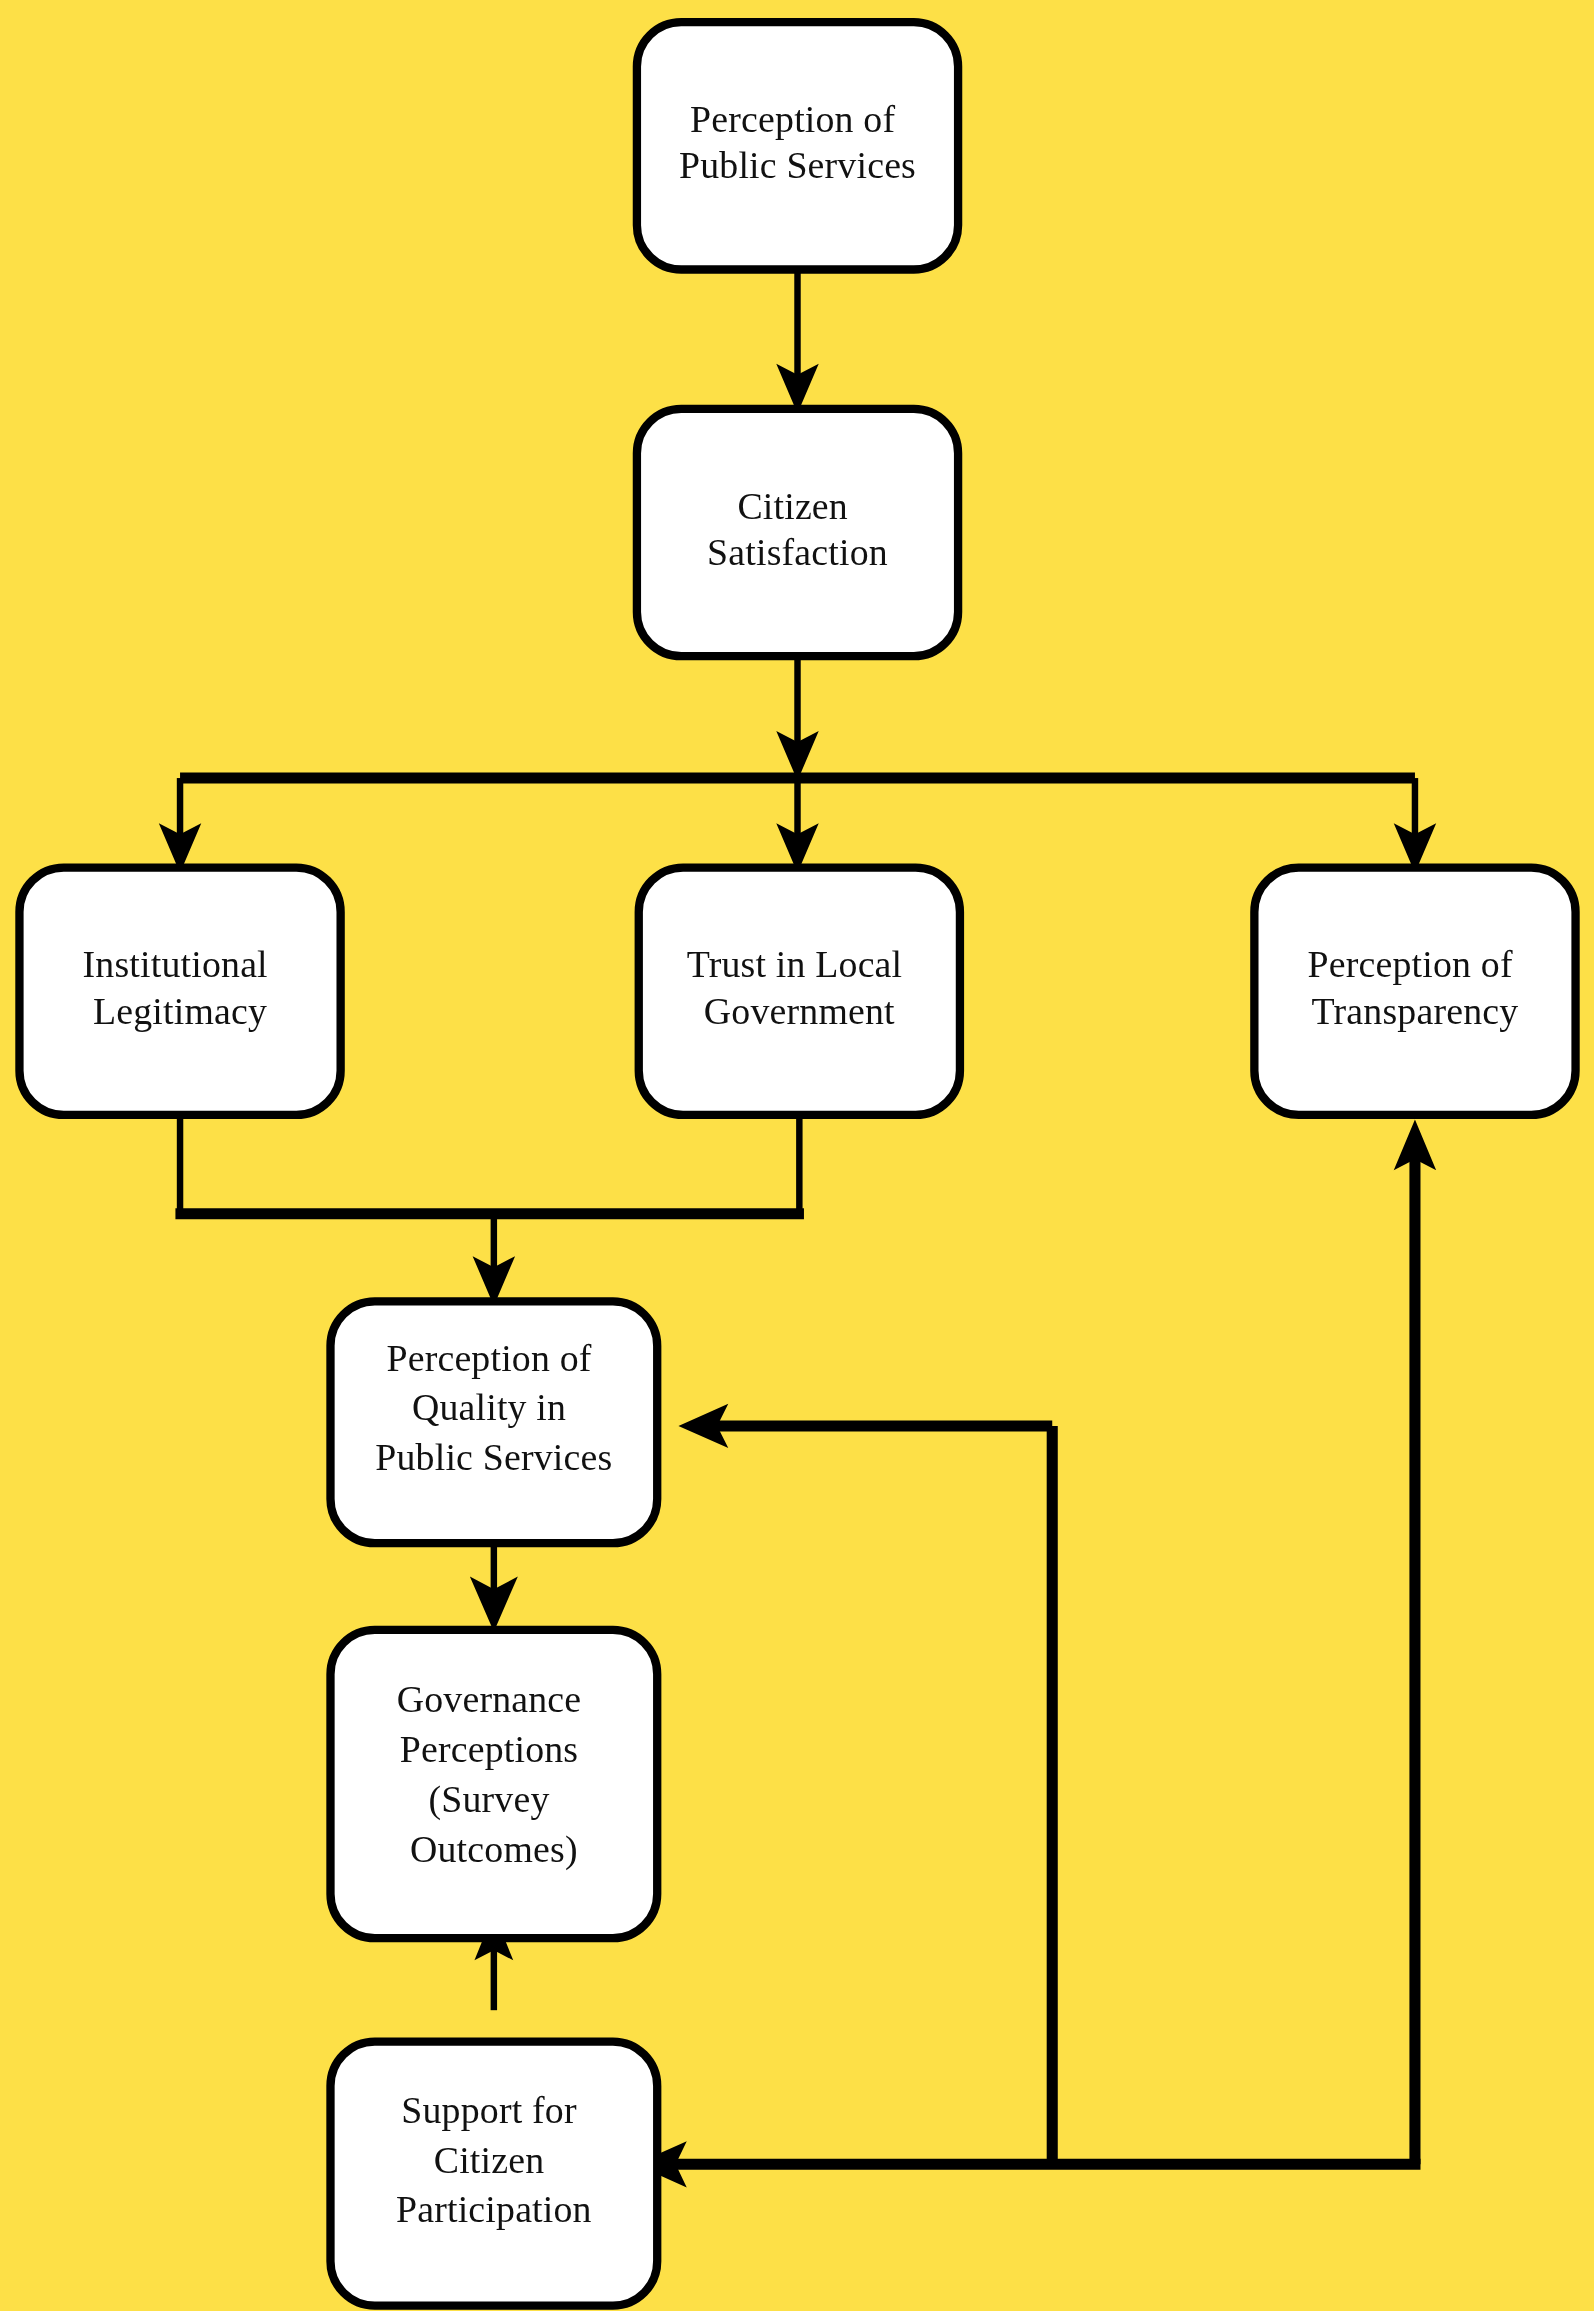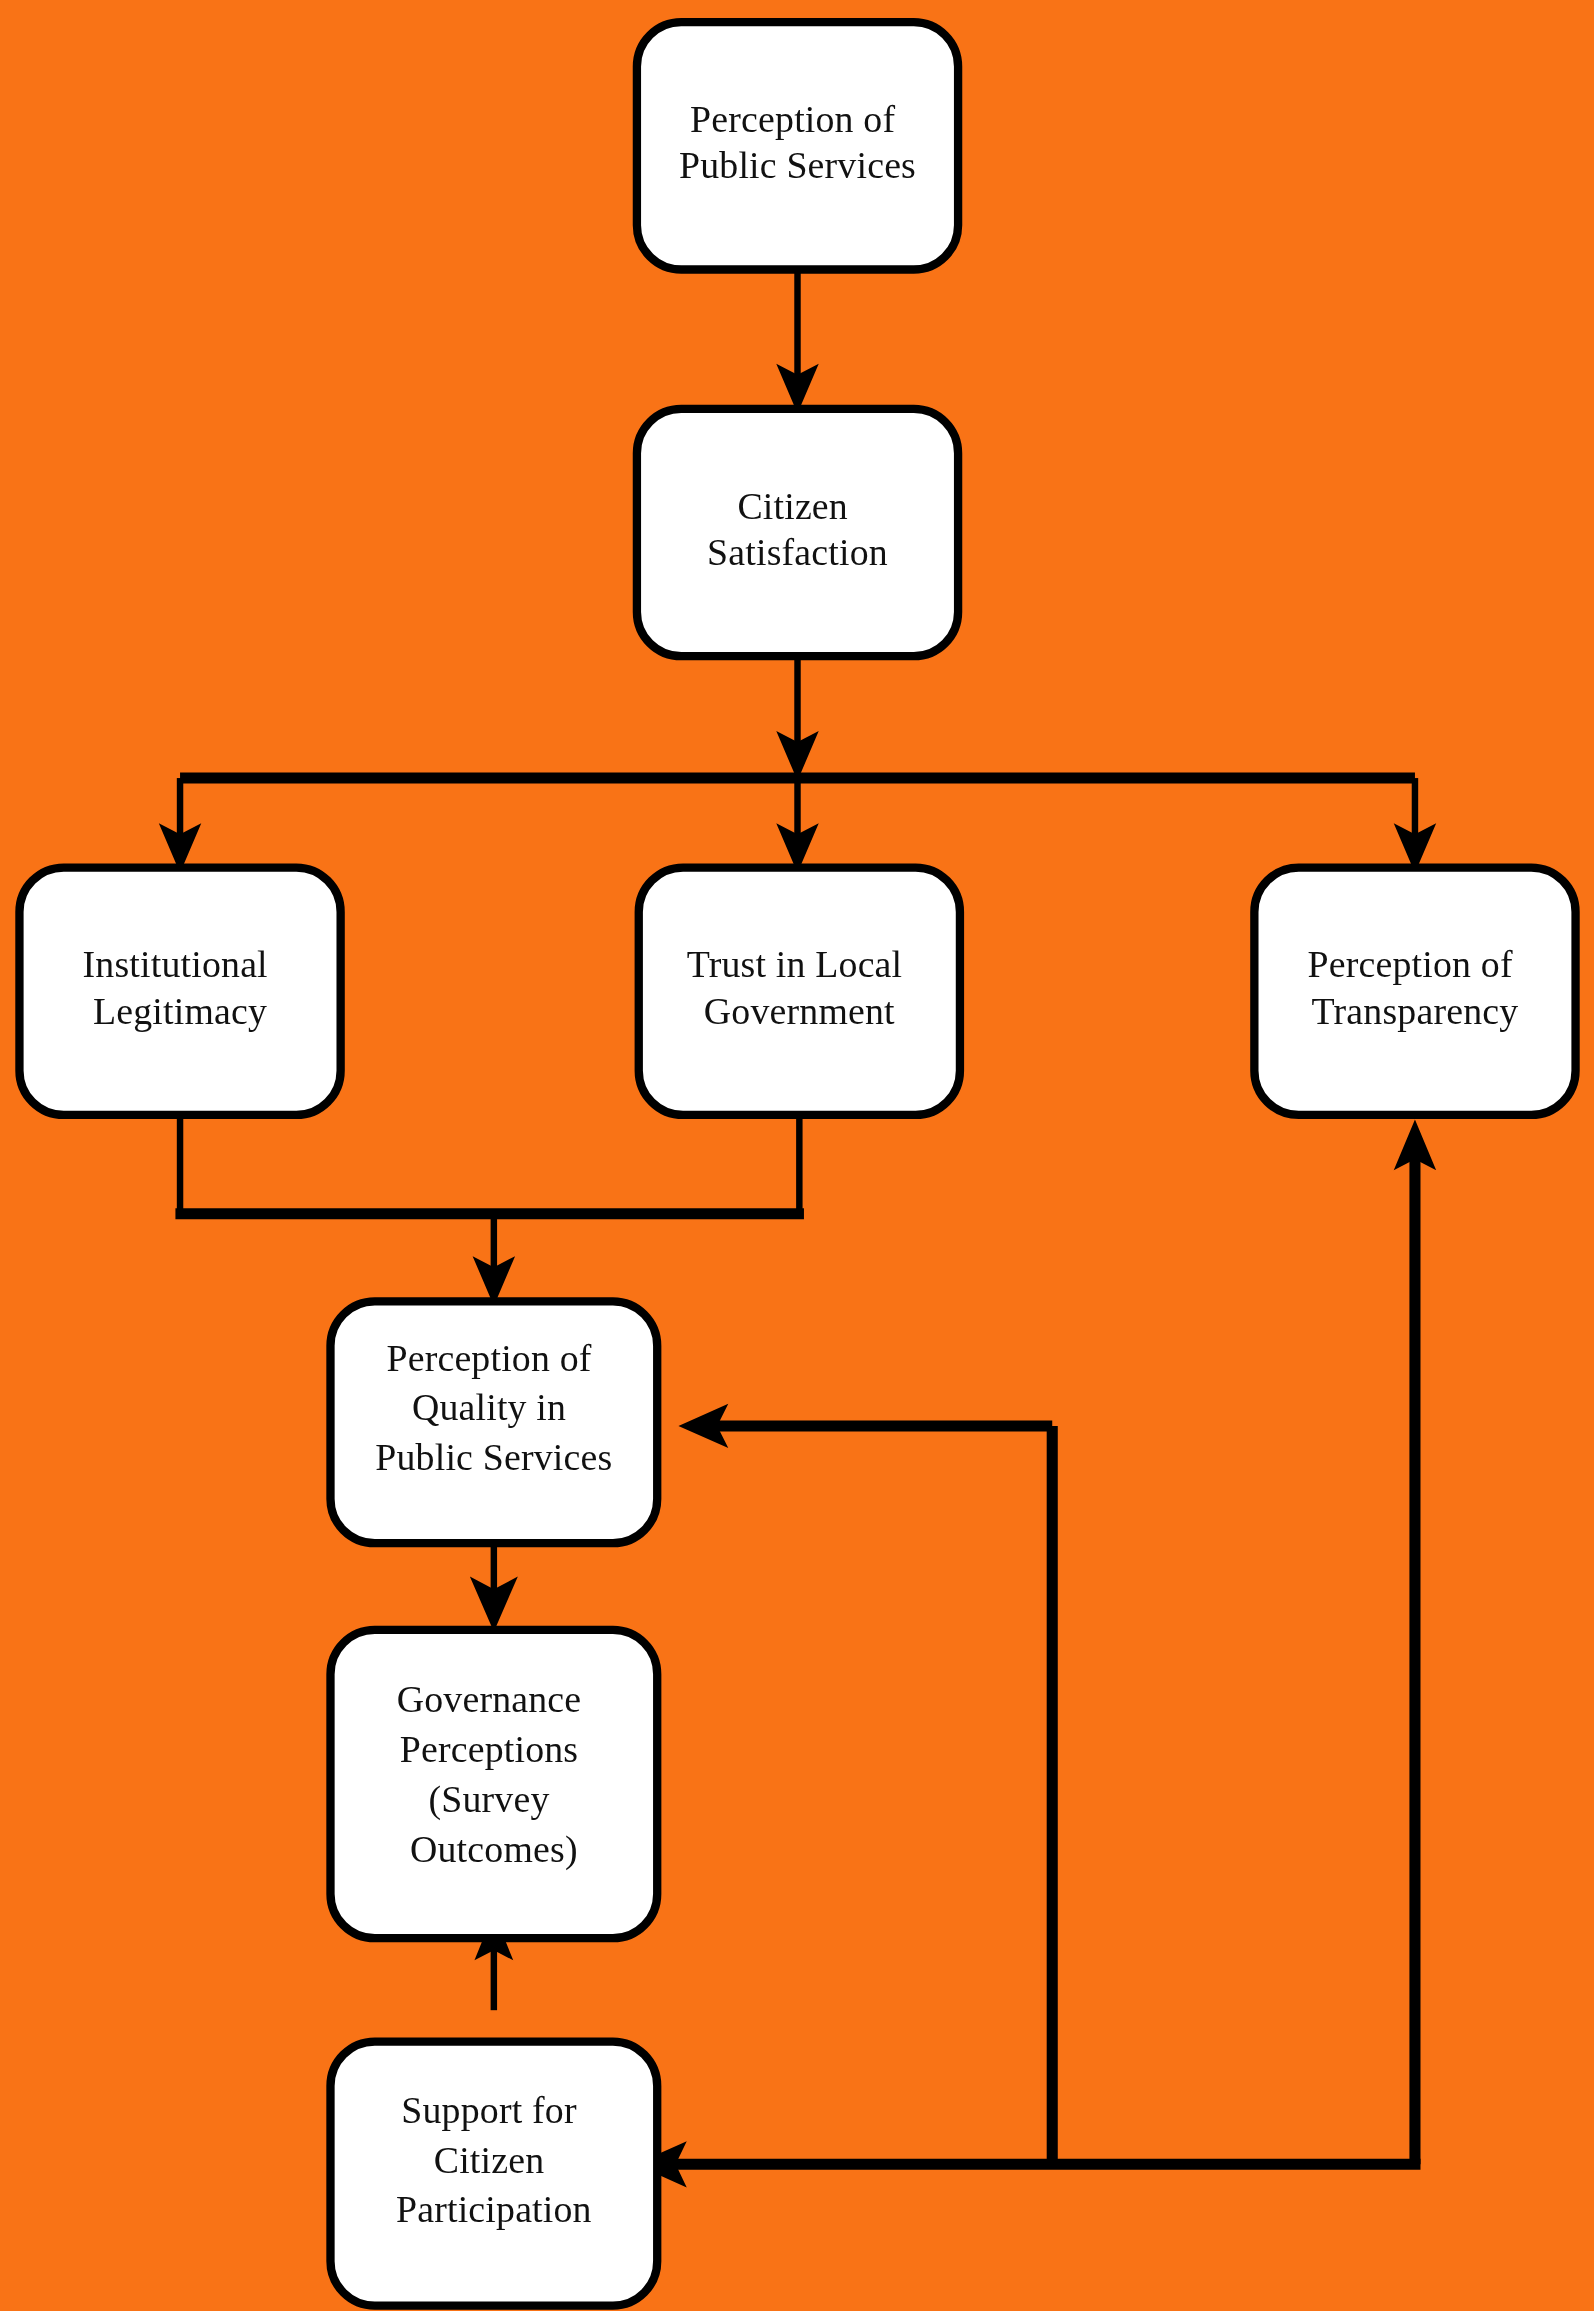--- a/index.html
+++ b/index.html
@@ -8,21 +8,21 @@
     padding: 0;
     background: #ffffff;
   }
   body {
     font-family: "Liberation Serif", "DejaVu Serif", serif;
   }
   #diagram-root {
     position: relative;
     width: 1595px;
     height: 2312px;
-    background: #f97316;
+    background: #fde047;
     overflow: hidden;
   }
   svg.flow-canvas {
     position: absolute;
     top: 0;
     left: 0;
     width: 1595px;
     height: 2312px;
     display: block;
   }

